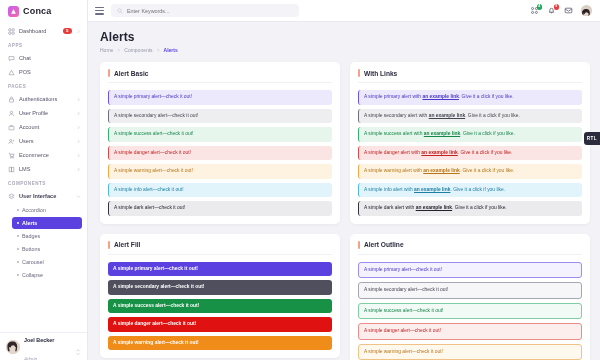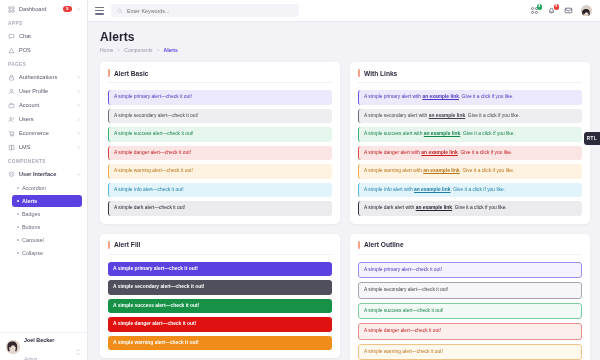--- a/index.html
+++ b/index.html
@@ -167,20 +167,28 @@
     font-size: 4.6px; font-weight: 700; letter-spacing: .4px;
     padding: 4px 3px; border-radius: 3px 0 0 3px;
   }
 </style>
 </head>
 <body>
 
 <div class="app">
 
   <aside class="sidebar">
+    <div class="brand">
+      <span class="brand-mark">
+        <svg width="7" height="7" viewBox="0 0 10 10">
+            <path d="M5 1.6 L8.4 8.2 H1.6 Z" fill="#fff"></path>
+          </svg>
+      </span>
+      <span class="brand-name">Conca</span>
+    </div>
 
     <nav class="nav">
 
       <div class="nav-item">
         <span class="ic">
           <svg viewBox="0 0 14 14" fill="none" stroke="#6d6d84" stroke-width="1.3">
               <rect x="1.5" y="1.5" width="4.3" height="4.3" rx="1"></rect>
               <rect x="8.2" y="1.5" width="4.3" height="4.3" rx="1"></rect>
               <rect x="1.5" y="8.2" width="4.3" height="4.3" rx="1"></rect>
               <rect x="8.2" y="8.2" width="4.3" height="4.3" rx="1"></rect>

